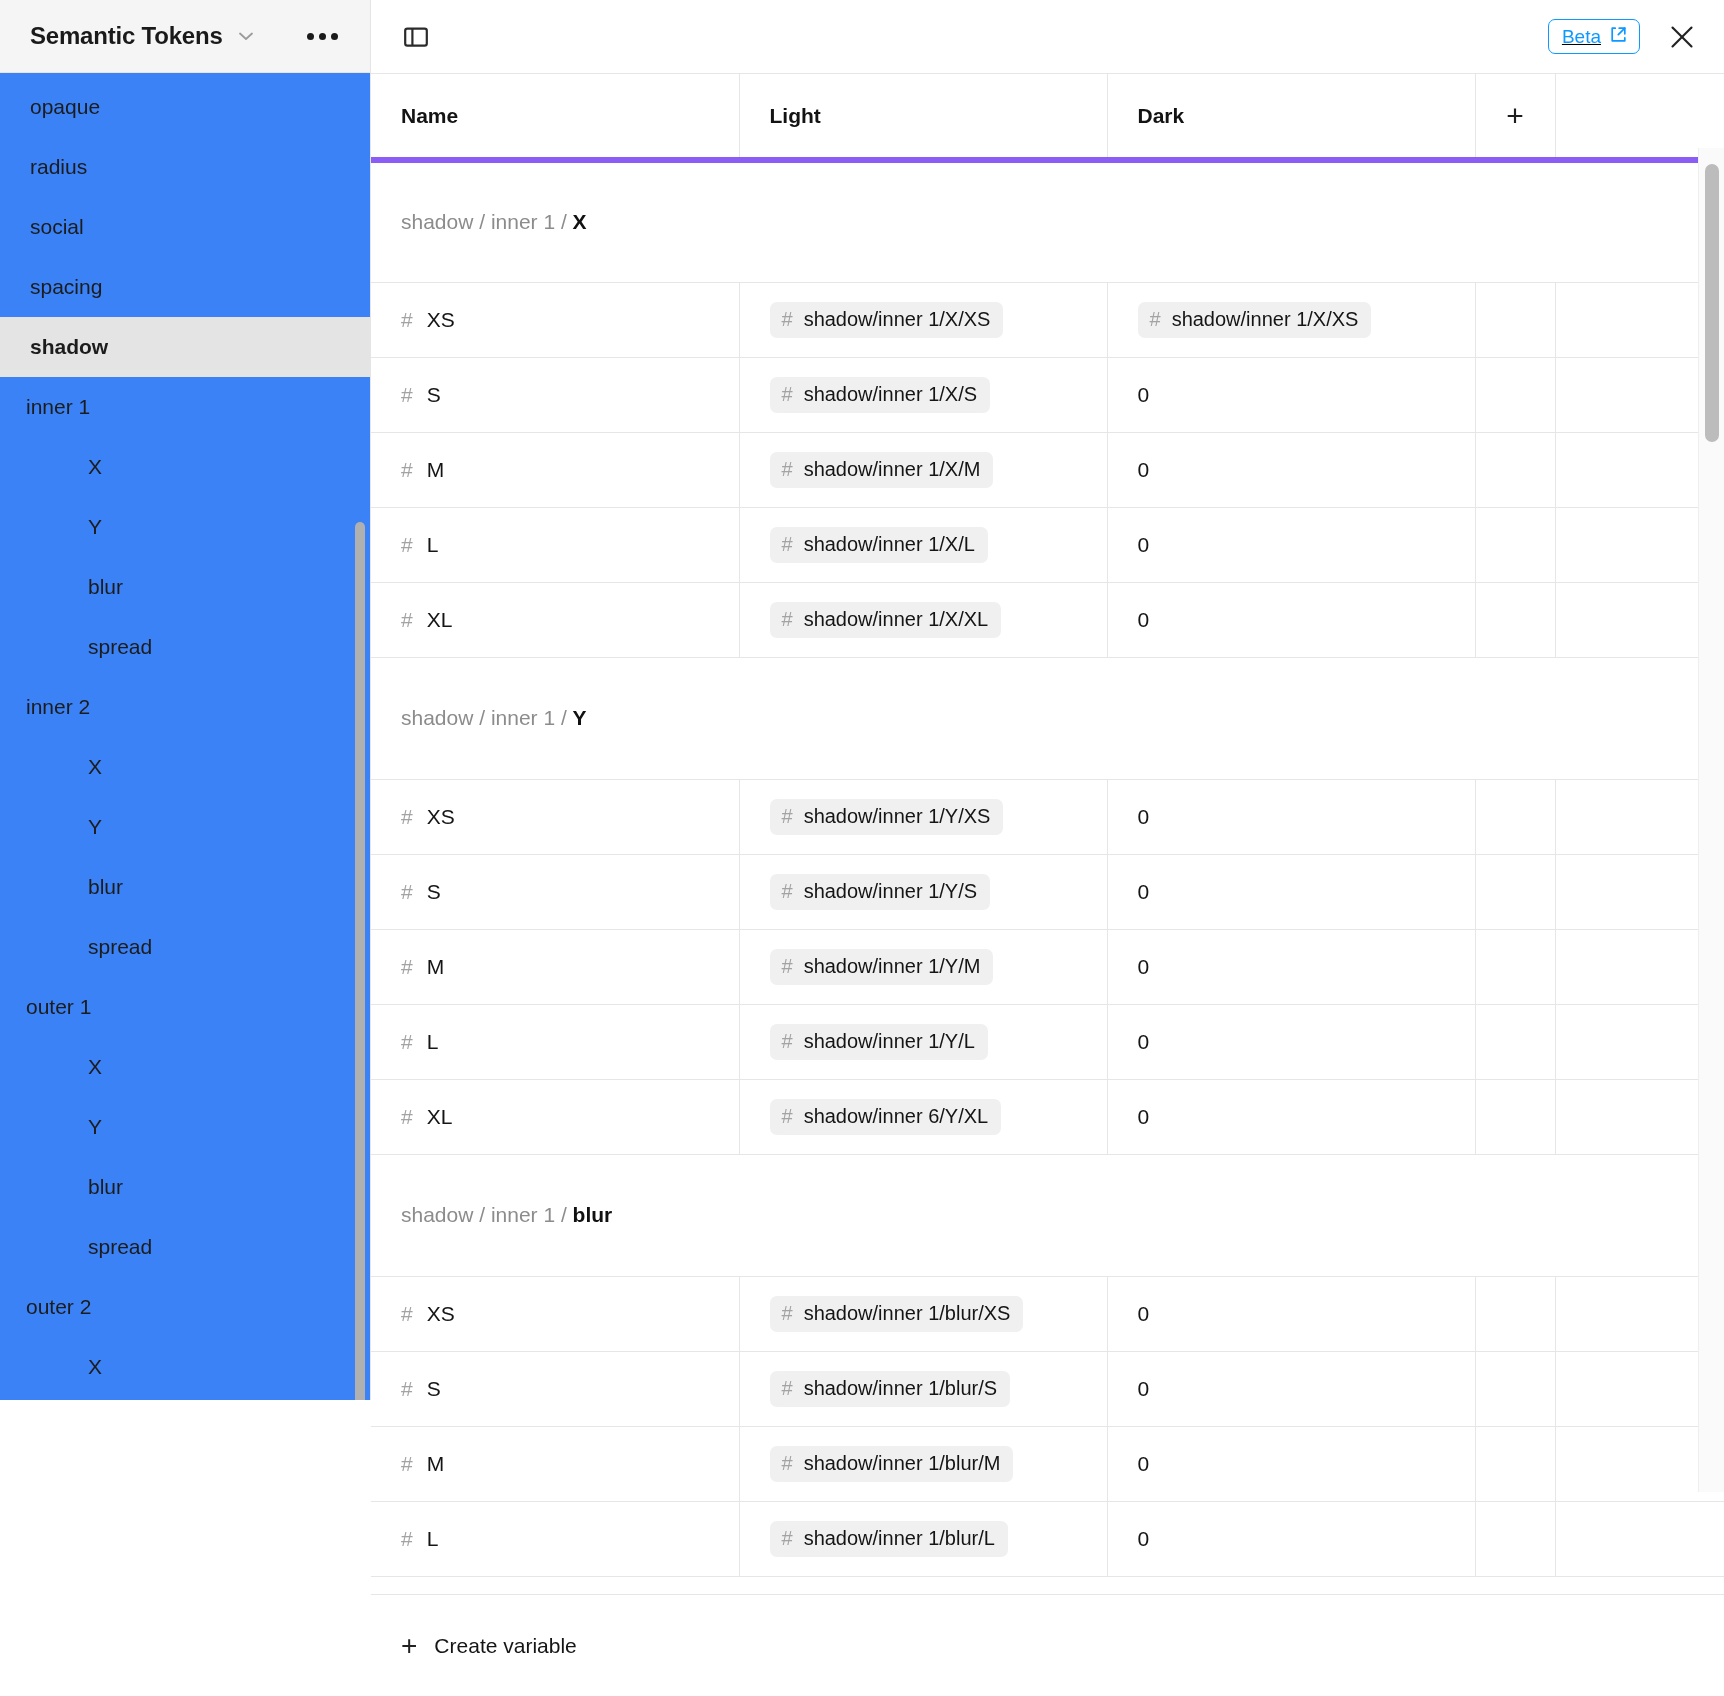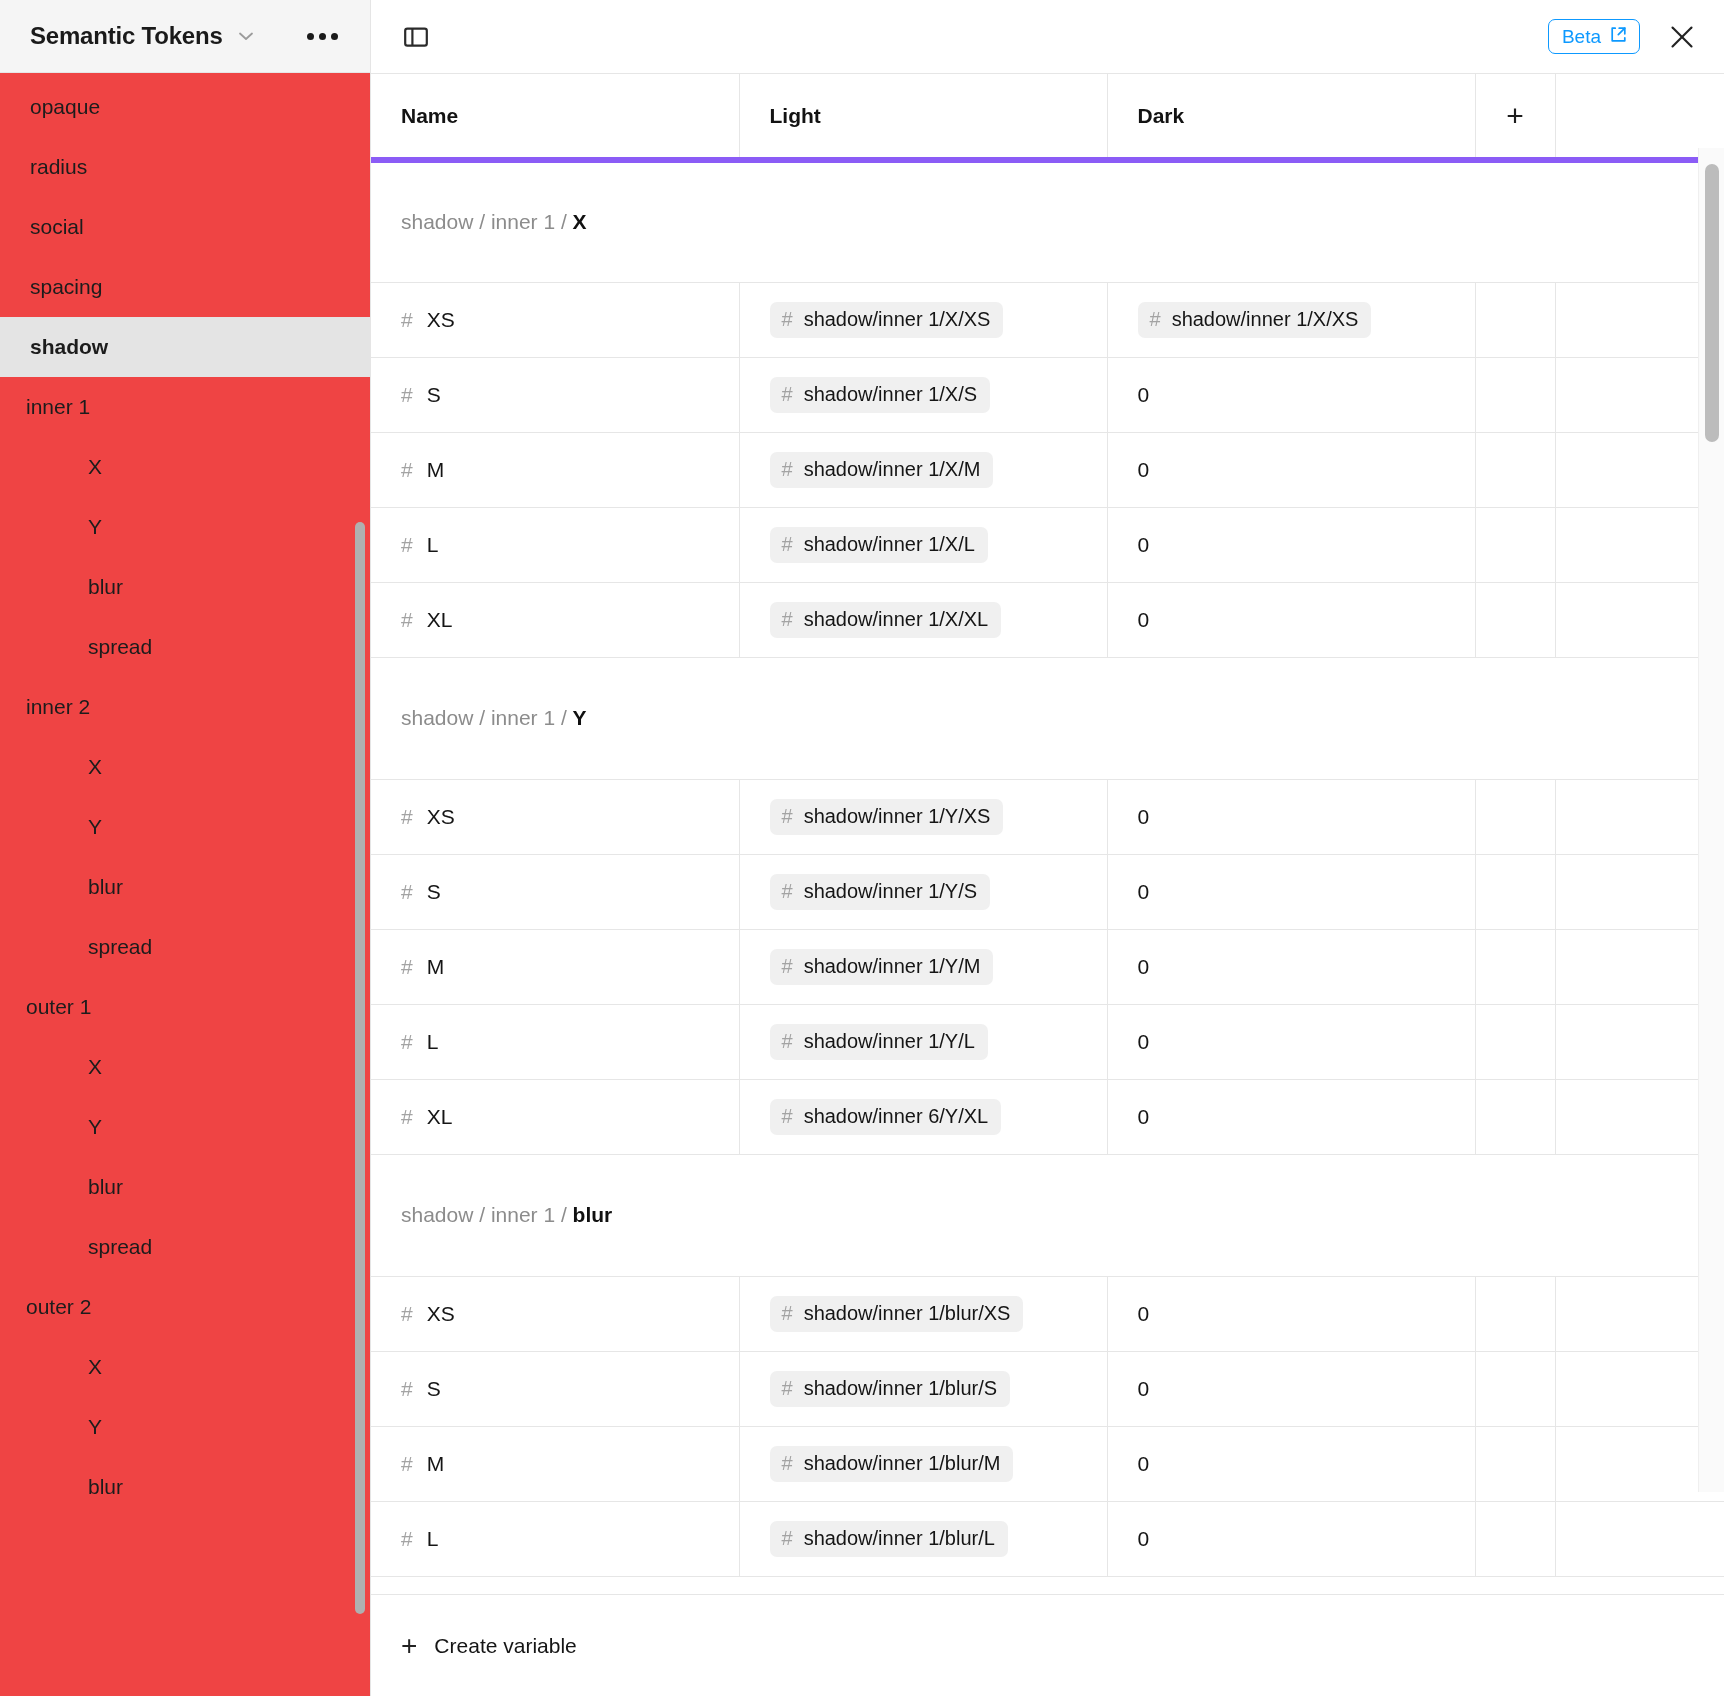--- a/index.html
+++ b/index.html
@@ -7,22 +7,22 @@
     width: 1724px; height: 1696px;
     font-family: "Liberation Sans", sans-serif;
     background: #ffffff;
     overflow: hidden;
     -webkit-font-smoothing: antialiased;
   }
   .app { display: flex; width: 1724px; height: 1696px; position: relative; }
 
   
   .sidebar {
-    width: 371px; height: 1696px;
-    background: #ef4444;
+    width: 371px; height: 1400px;
+    background: #3b82f6;
     border-right: 1px solid #e5e5e5;
     position: relative;
     flex: 0 0 371px;
     overflow: hidden;
   }
   .sidebar-header {
     height: 73px;
     display: flex; align-items: center;
     padding: 0 30px 0 30px;
     border-bottom: 1px solid #e6e6e6;
@@ -68,20 +68,21 @@
     background: #ffffff; position: relative;
     display: flex; flex-direction: column;
     overflow: hidden;
   }
   .main-topbar {
     height: 73px; flex: 0 0 73px;
     display: flex; align-items: center;
     padding: 0 22px 0 28px;
     background: #ffffff;
     position: relative;
+    text-decoration: underline;
   }
   .panel-toggle {
     width: 34px; height: 34px;
     display: flex; align-items: center; justify-content: center;
     cursor: pointer; border-radius: 4px;
   }
   .topbar-right { margin-left: auto; display: flex; align-items: center; gap: 22px; }
   .beta-badge {
     display: inline-flex; align-items: center; gap: 8px;
     border: 1.6px solid #0d99ff; border-radius: 7px;

